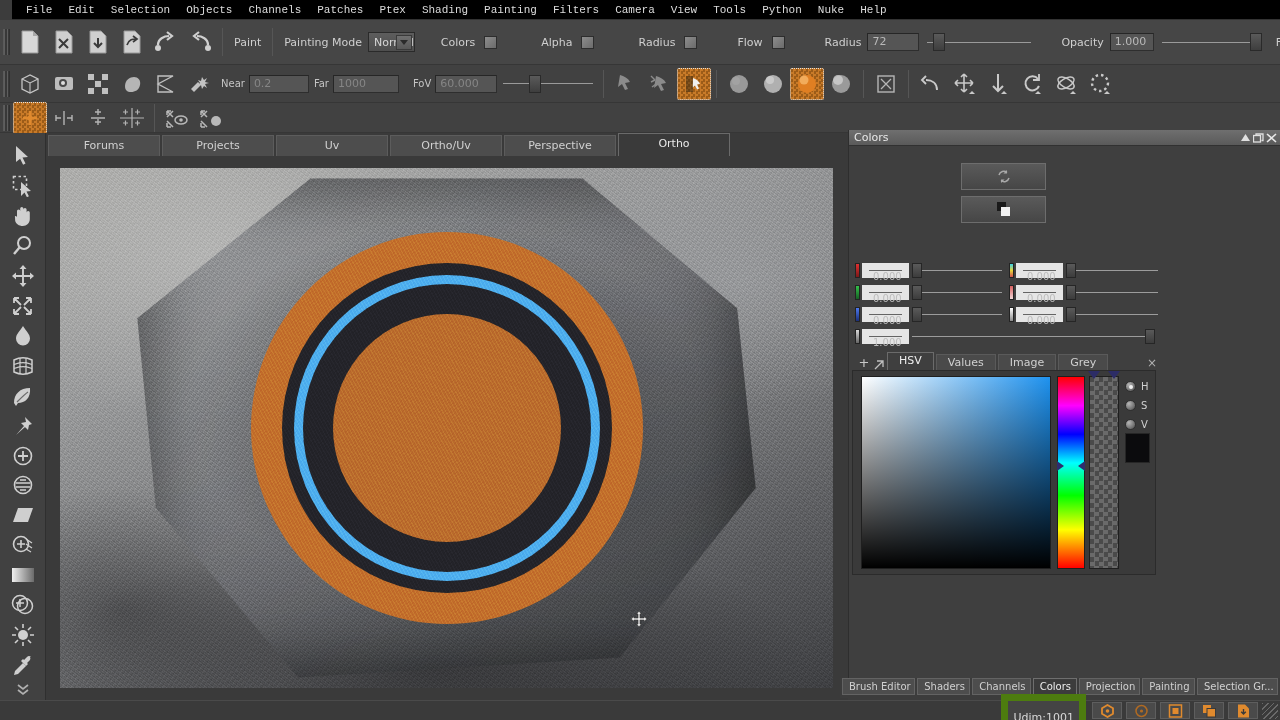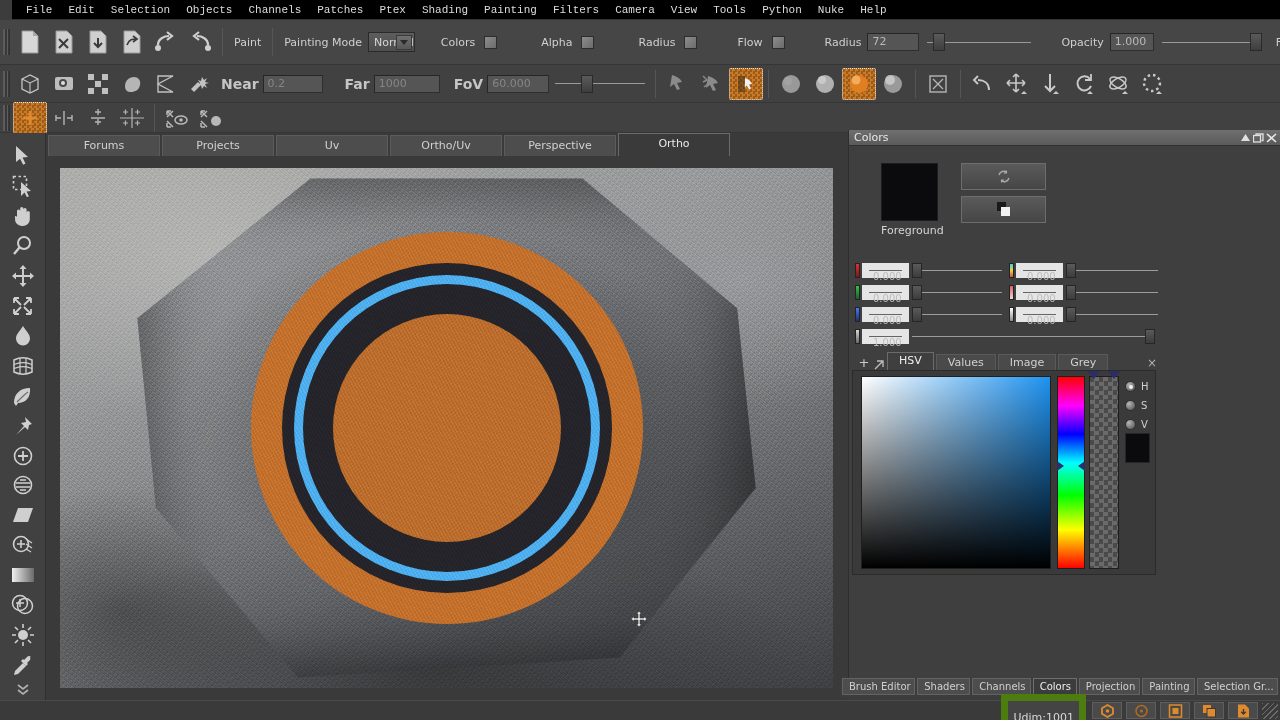--- a/index.html
+++ b/index.html
@@ -47,21 +47,21 @@
     align-items: center; justify-content: center; cursor: default;
     border: 1px solid transparent; border-radius: 2px;
   }
   .tbtn.on {
     background: repeating-conic-gradient(#c87a28 0% 25%, #9c5c18 0% 50%) 0 0/5px 5px;
     border: 1px dotted #e0e0e0;
   }
   .tbtn svg { display: block; }
 
   .lbl { font-size: 11px; color: #cfcfcf; padding: 0 6px; white-space: nowrap; }
-  .lblsm { font-size: 14px; color: #c5c5c5; padding: 0 4px; white-space: nowrap; font-weight: bold; }
+  .lblsm { font-size: 10px; color: #c5c5c5; padding: 0 4px; white-space: nowrap; }
 
   .field {
     height: 18px; background: #555; border: 1px solid #2e2e2e;
     border-top-color: #262626; border-left-color: #262626;
     color: #b9b9b9; font-size: 11px; line-height: 16px;
     padding: 0 4px; display: inline-block; white-space: nowrap; overflow: hidden;
   }
   .field.dim { color: #868686; }
 
   .combo {
@@ -453,21 +453,21 @@
     </div>
     <div class="tbtn">
       <svg width="24" height="20" viewBox="0 0 24 20">
           <path d="M3 15l7-7 3 3-7 7z" fill="#c2c2c2"></path>
           <path d="M14 3l2 3 3-2-2 4 4 1-4 1 2 4-3-2-2 3-1-4-3 1 2-3-2-3 3 1z" fill="#c2c2c2"></path>
         </svg>
     </div>
 
     <div class="lblsm">Near</div>
     <span class="field dim" style="width:60px">0.2</span>
-    <div class="lblsm" style="margin-left:18px">Far</div>
+    <div class="lblsm" style="margin-left:1px">Far</div>
     <span class="field dim" style="width:66px">1000</span>
     <div class="lblsm" style="margin-left:10px">FoV</div>
     <span class="field dim" style="width:62px">60.000</span>
     <span class="slider" style="width:90px;margin-left:6px">
       <span class="track"></span>
       <span class="knob" style="left:26px"></span>
     </span>
 
     <div class="tsep" style="margin-left:10px"></div>
 
@@ -773,24 +773,20 @@
         </span>
         <span class="tb-ico">
           <svg width="11" height="10" viewBox="0 0 11 10">
               <path d="M1 1l9 8M10 1L1 9" stroke="#e8e8e8" stroke-width="1.6"></path>
             </svg>
         </span>
       </span>
     </div>
 
     <div class="colrow">
-      <div style="position:absolute;left:32px;top:17px">
-        <div class="sw-box" style="width:57px;height:58px;background:#0b0b0d"></div>
-        <div class="sw-label">Foreground</div>
-      </div>
       <div style="position:absolute;left:112px;top:17px;display:flex;flex-direction:column;gap:6px">
         <div class="midbtn">
           <svg width="14" height="13" viewBox="0 0 14 13">
             <path d="M2 5a5 5 0 018-2.5M12 8a5 5 0 01-8 2.5" stroke="#a9a9a9" stroke-width="1.5" fill="none"></path>
             <path d="M10 0v3.6H6.4zM4 13V9.4h3.6z" fill="#a9a9a9"></path>
           </svg>
         </div>
         <div class="midbtn">
           <svg width="16" height="15" viewBox="0 0 16 15">
             <rect x="1" y="0" width="9" height="9" fill="#1a1a1a"></rect>

